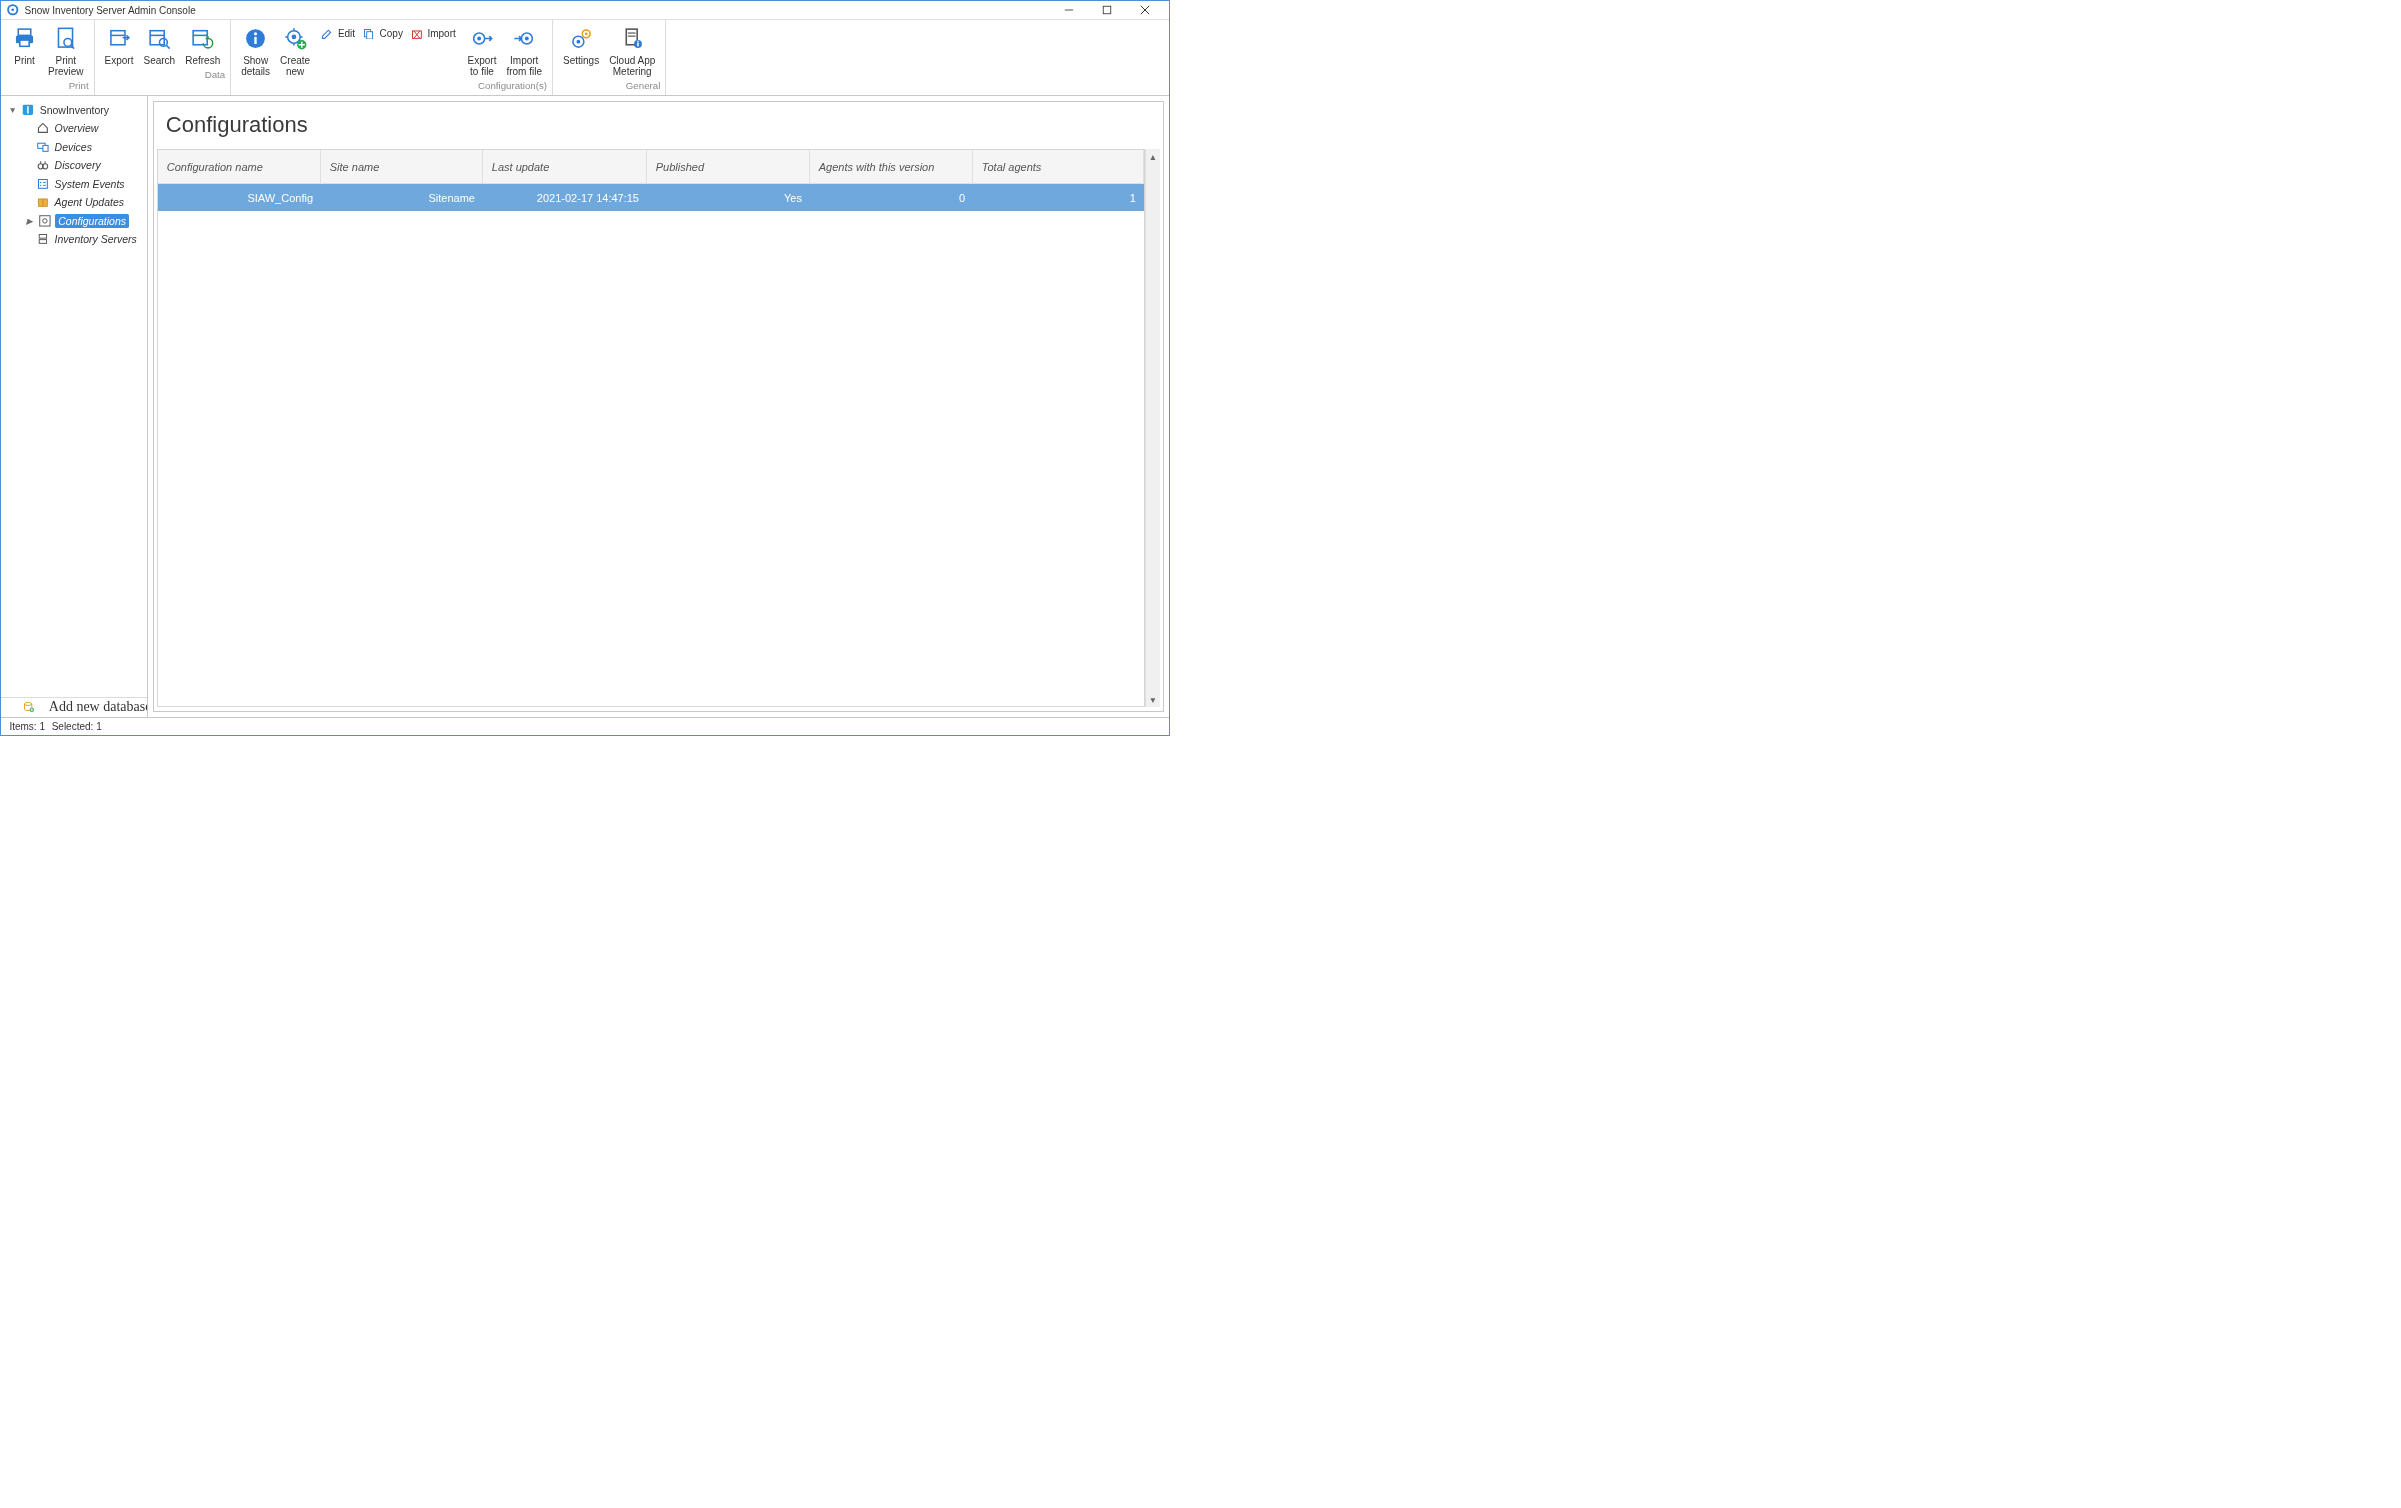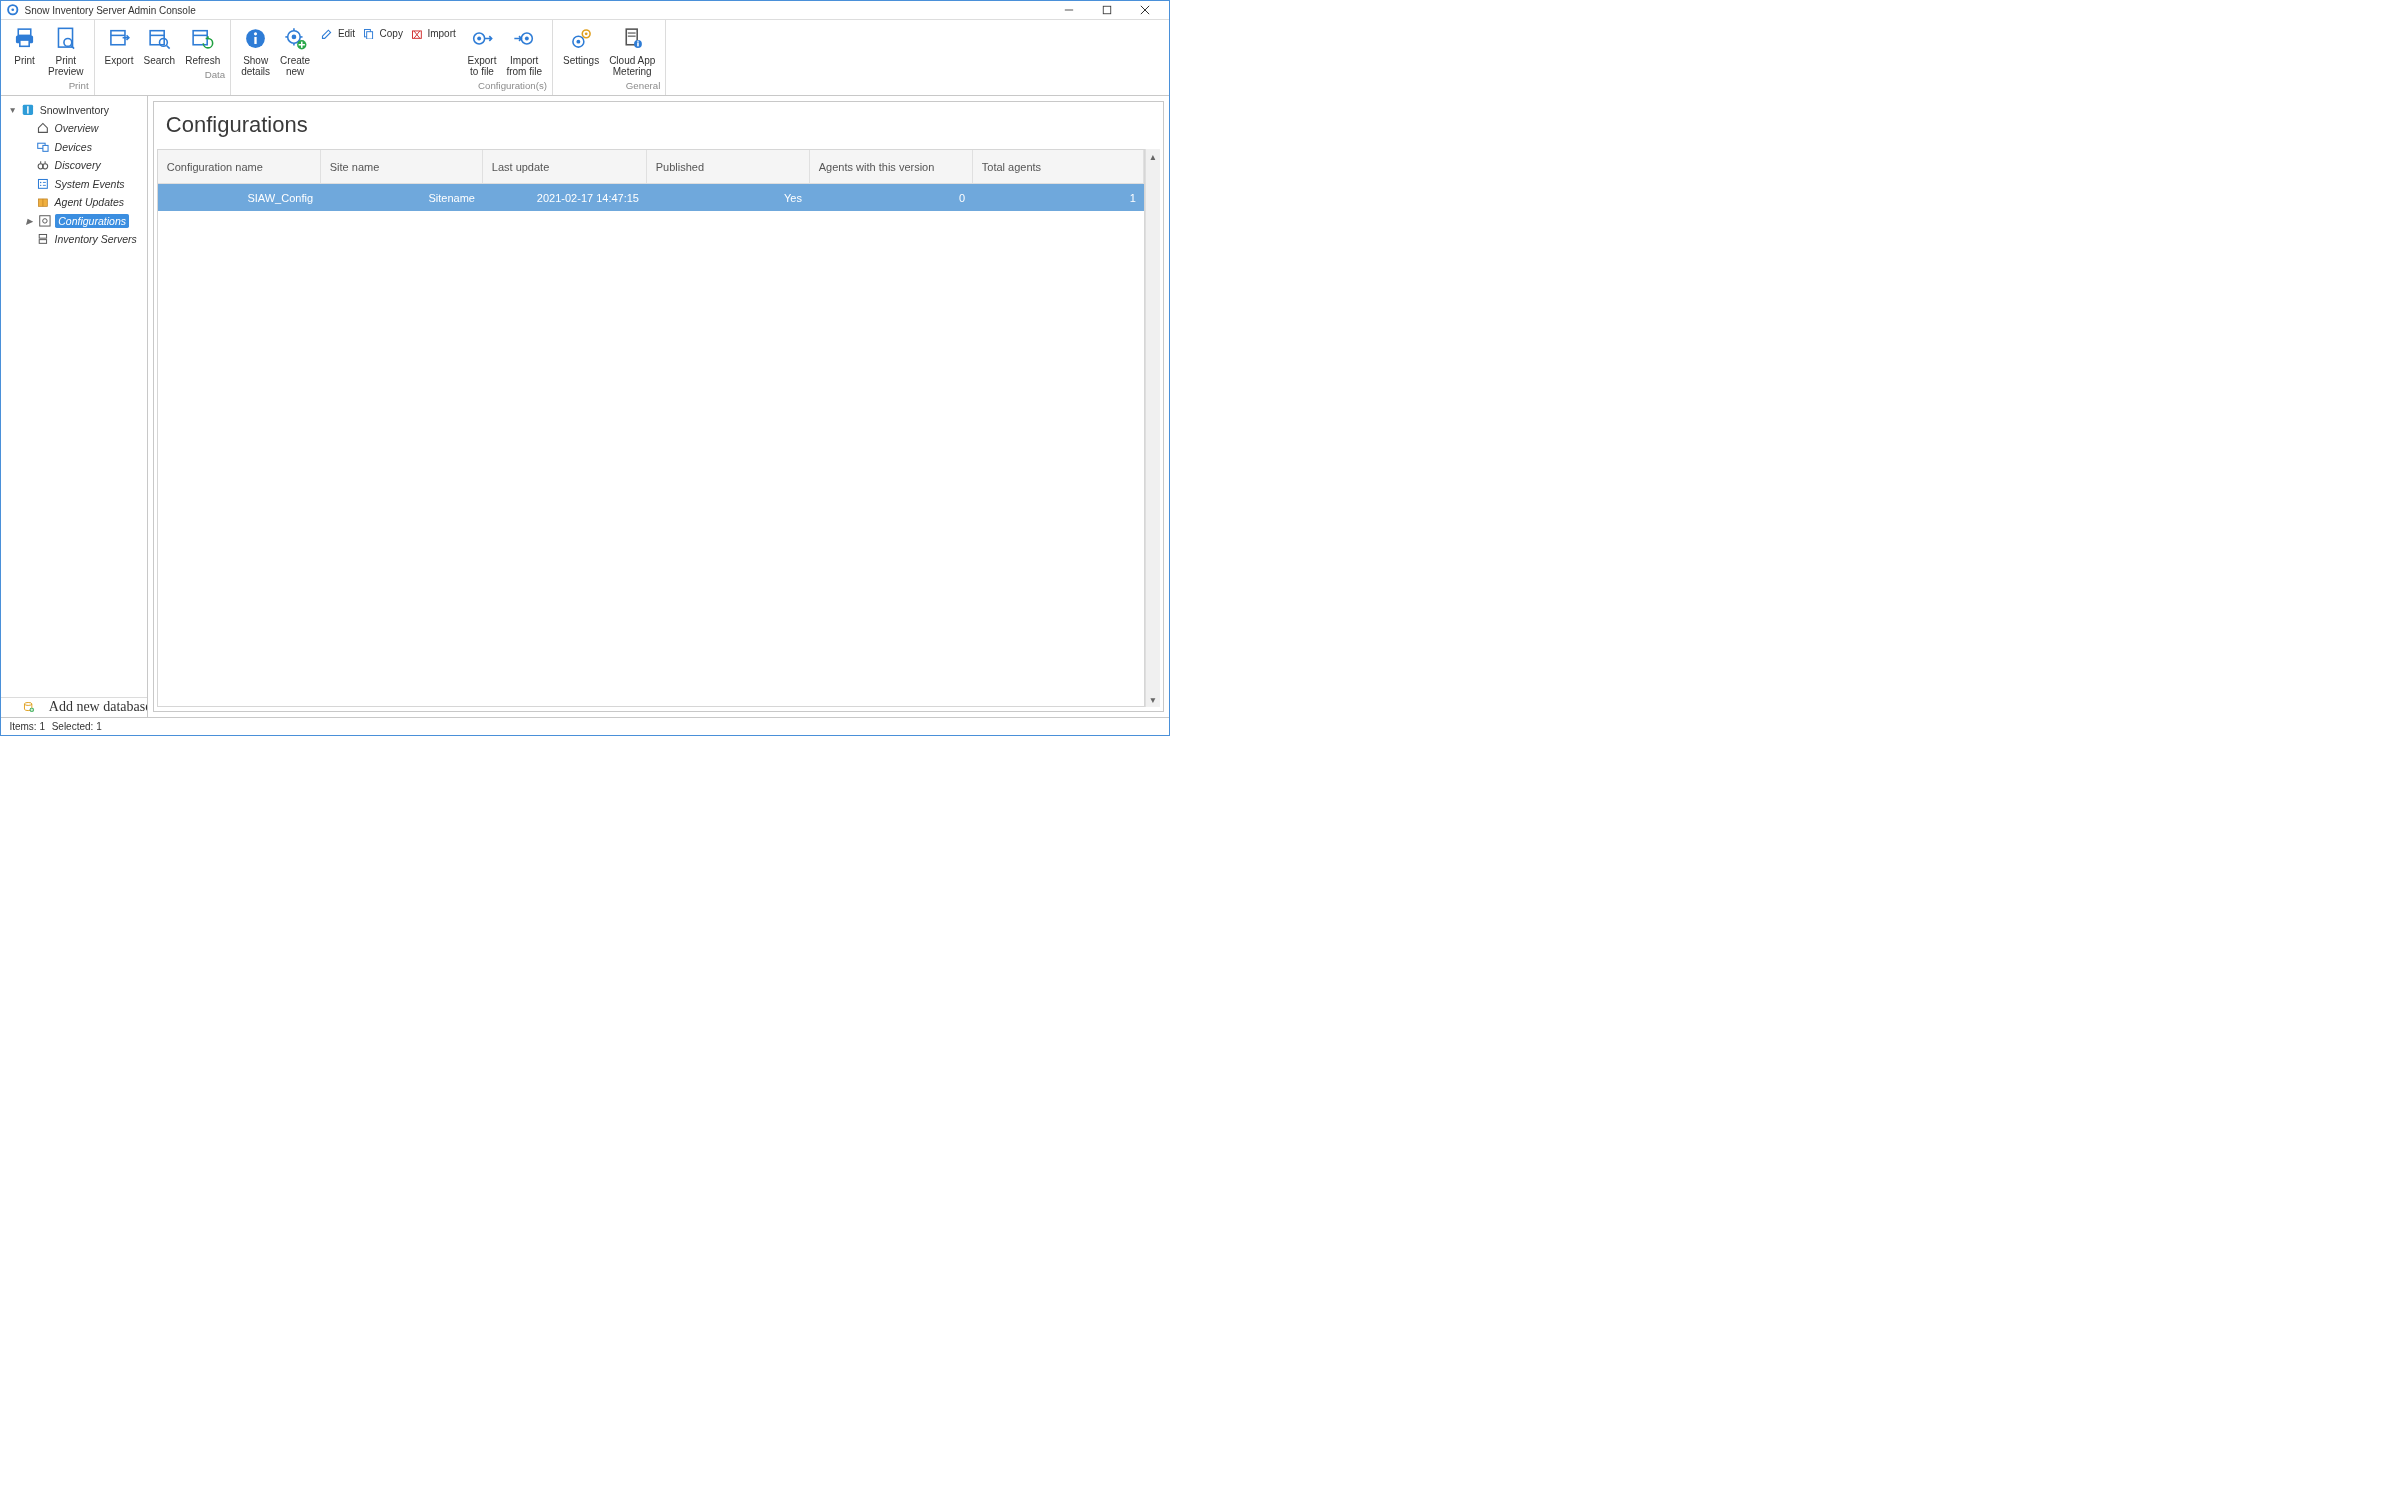--- a/index.html
+++ b/index.html
@@ -181,21 +181,21 @@
     border-bottom: 0.8px solid #dedede;
     height: 34px;
     align-items: center;
     color: #555;
     font-size: 11px;
   }
   .grid-header .hcell {
     padding: 0 8.4px;
     border-right: 0.8px solid #e0e0e0;
     height: 100%;
-    display: flex; align-items: center;
+    display: flex; align-items: center; font-style: italic;
   }
   .grid-body { flex: 1; overflow: hidden; position: relative; }
   .grid-row {
     display: flex;
     height: 27px;
     align-items: center;
     font-size: 11px;
   }
   .grid-row.selected { background: #6fa8dc; color: #fff; }
   .grid-row .cell { padding: 0 8.4px; text-align: right; }

